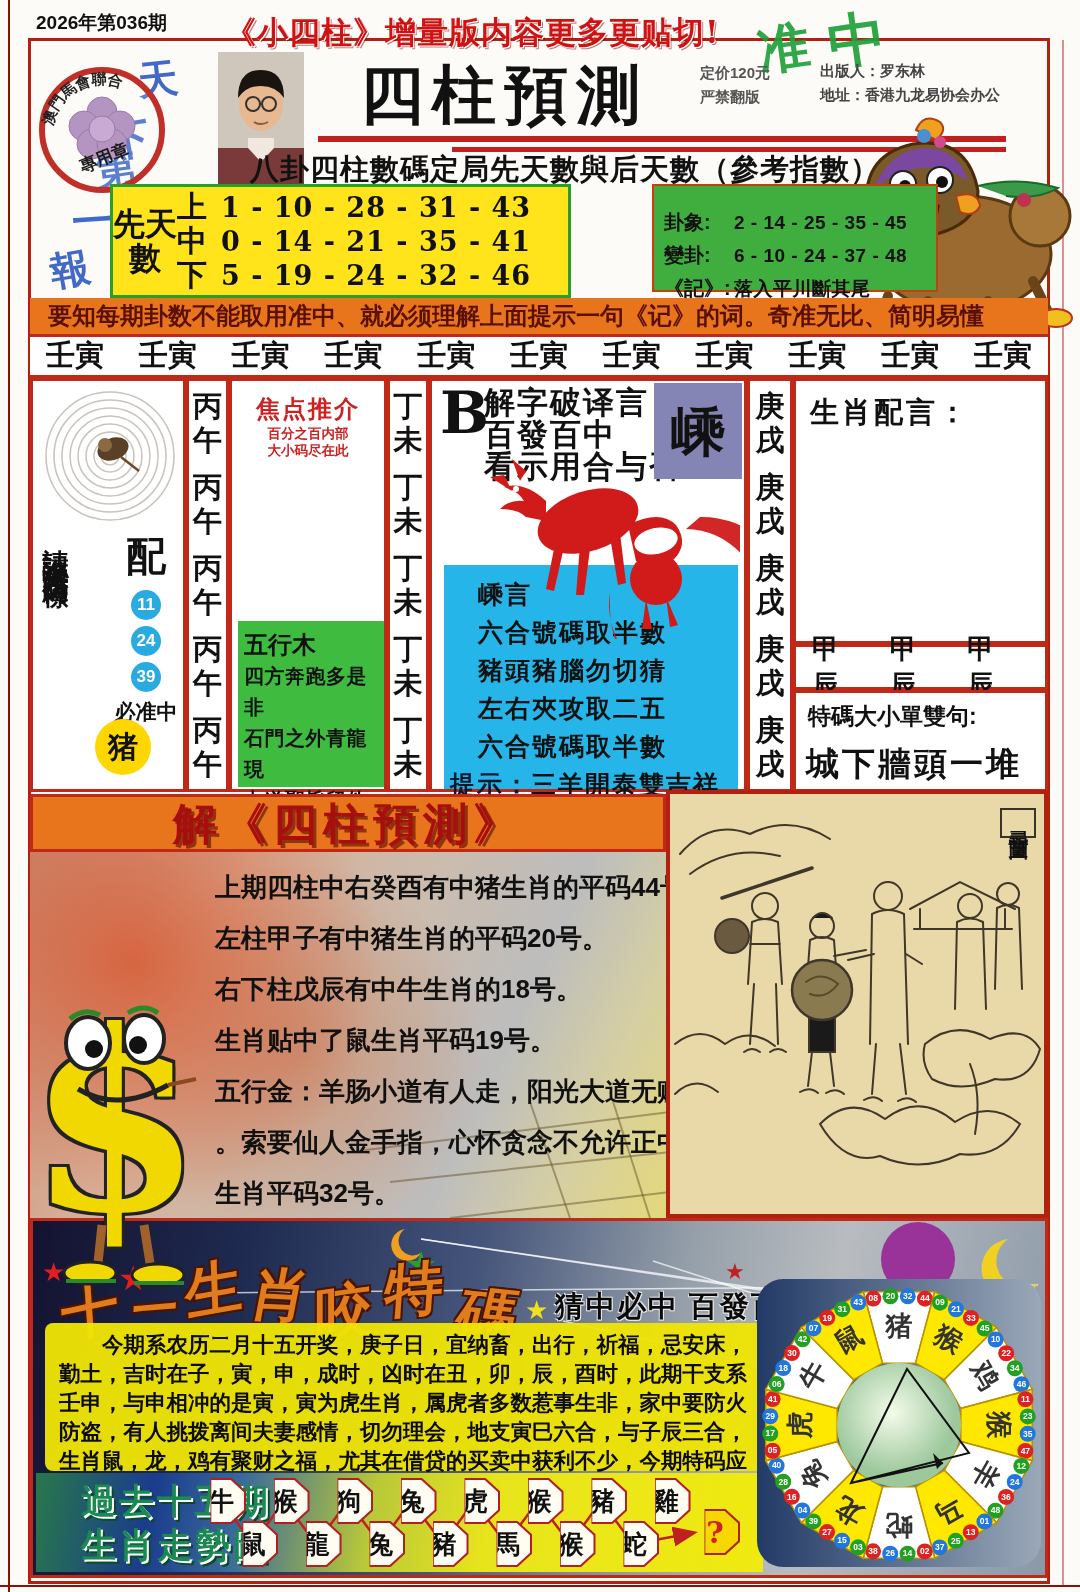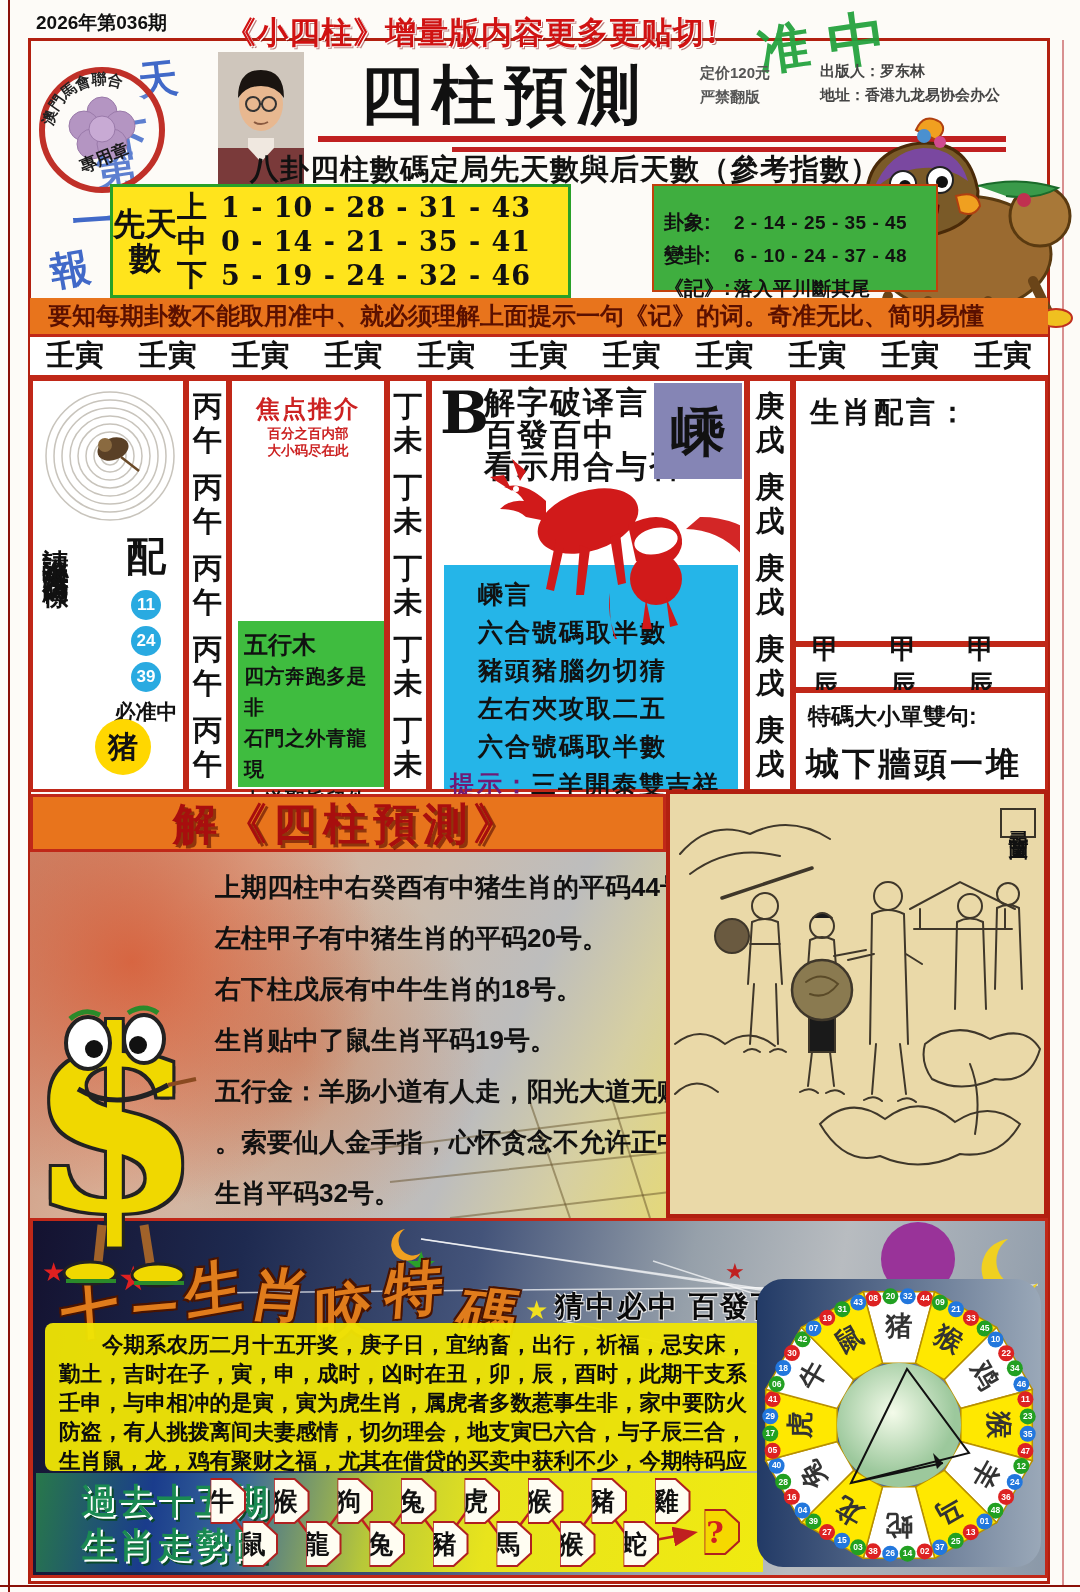--- a/index.html
+++ b/index.html
@@ -337,21 +337,21 @@
   <div class="abs sheng-char serif" style="left:222px;top:2px;width:88px;height:96px;line-height:96px;">嵊</div>
   <div class="abs blue-box" style="left:12px;top:184px;width:294px;height:224px;padding:10px 0 0 34px;box-sizing:border-box;">
     <div class="sheng-line">嵊言</div>
     <div>
         <div class="sheng-line">六合號碼取半數</div>
         <div class="sheng-line">豬頭豬腦勿切猜</div>
         <div class="sheng-line">左右夾攻取二五</div>
         <div class="sheng-line">六合號碼取半數</div>
       </div>
     <div style="margin-left:-28px;">
-      <span class="sheng-line" style="color:#701a75;">提示：</span><span class="sheng-line">三羊開泰雙吉祥</span>
+      <span class="sheng-line" style="color:#0f172a;">提示：</span><span class="sheng-line">三羊開泰雙吉祥</span>
     </div>
   </div>
 
   <svg class="abs" style="left:28px;top:48px;" width="280" height="210" viewBox="0 0 280 210">
     <g fill="#d11a1a">
       <path d="M150 180 A92 92 0 1 0 240 88 L226 100 A76 76 0 1 1 150 164 Z" opacity=".95"></path>
       <ellipse cx="128" cy="92" rx="52" ry="30" transform="rotate(-18 128 92)"></ellipse>
       <path d="M86 72 Q64 52 44 58 Q58 62 64 72 Q50 70 40 80 Q58 80 66 88 L86 92 Z"></path>
       <path d="M52 62 L30 48 L44 46 Z M60 52 L52 30 L66 42 Z"></path>
       <path d="M96 110 L86 160 L94 162 L104 118 Z M120 116 L116 166 L124 166 L130 120 Z M150 108 L158 156 L166 154 L160 104 Z"></path>

